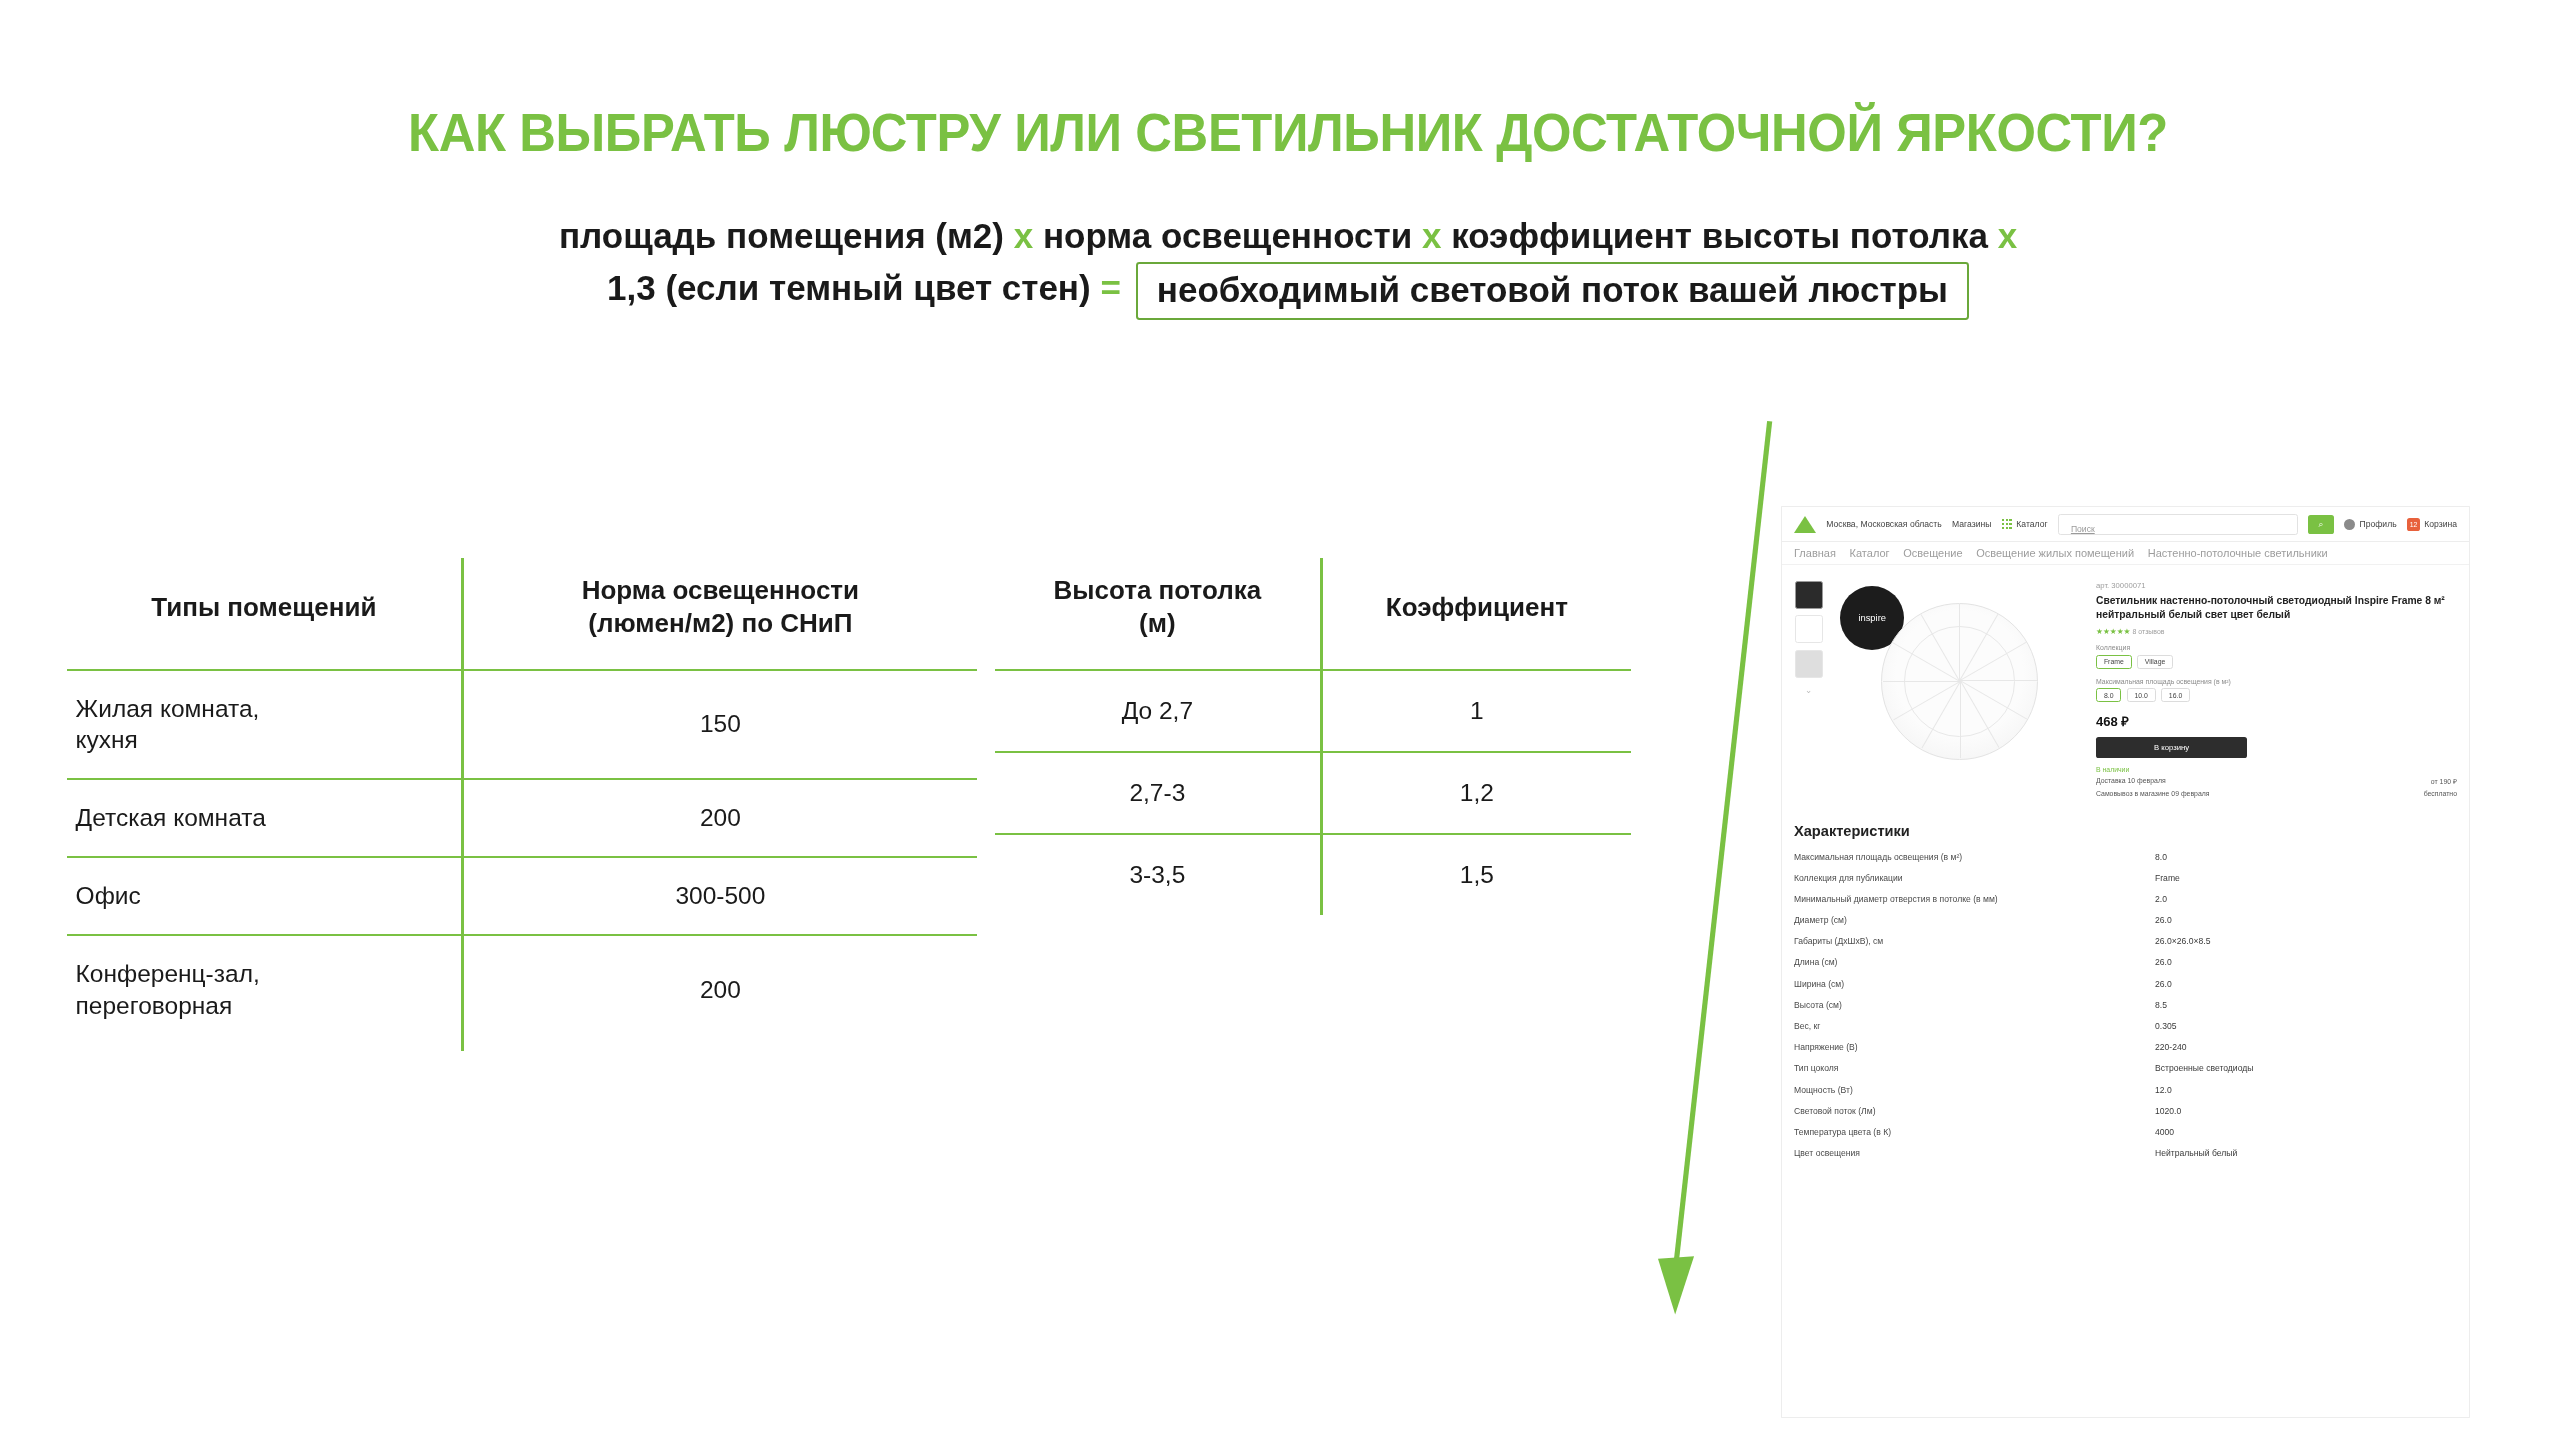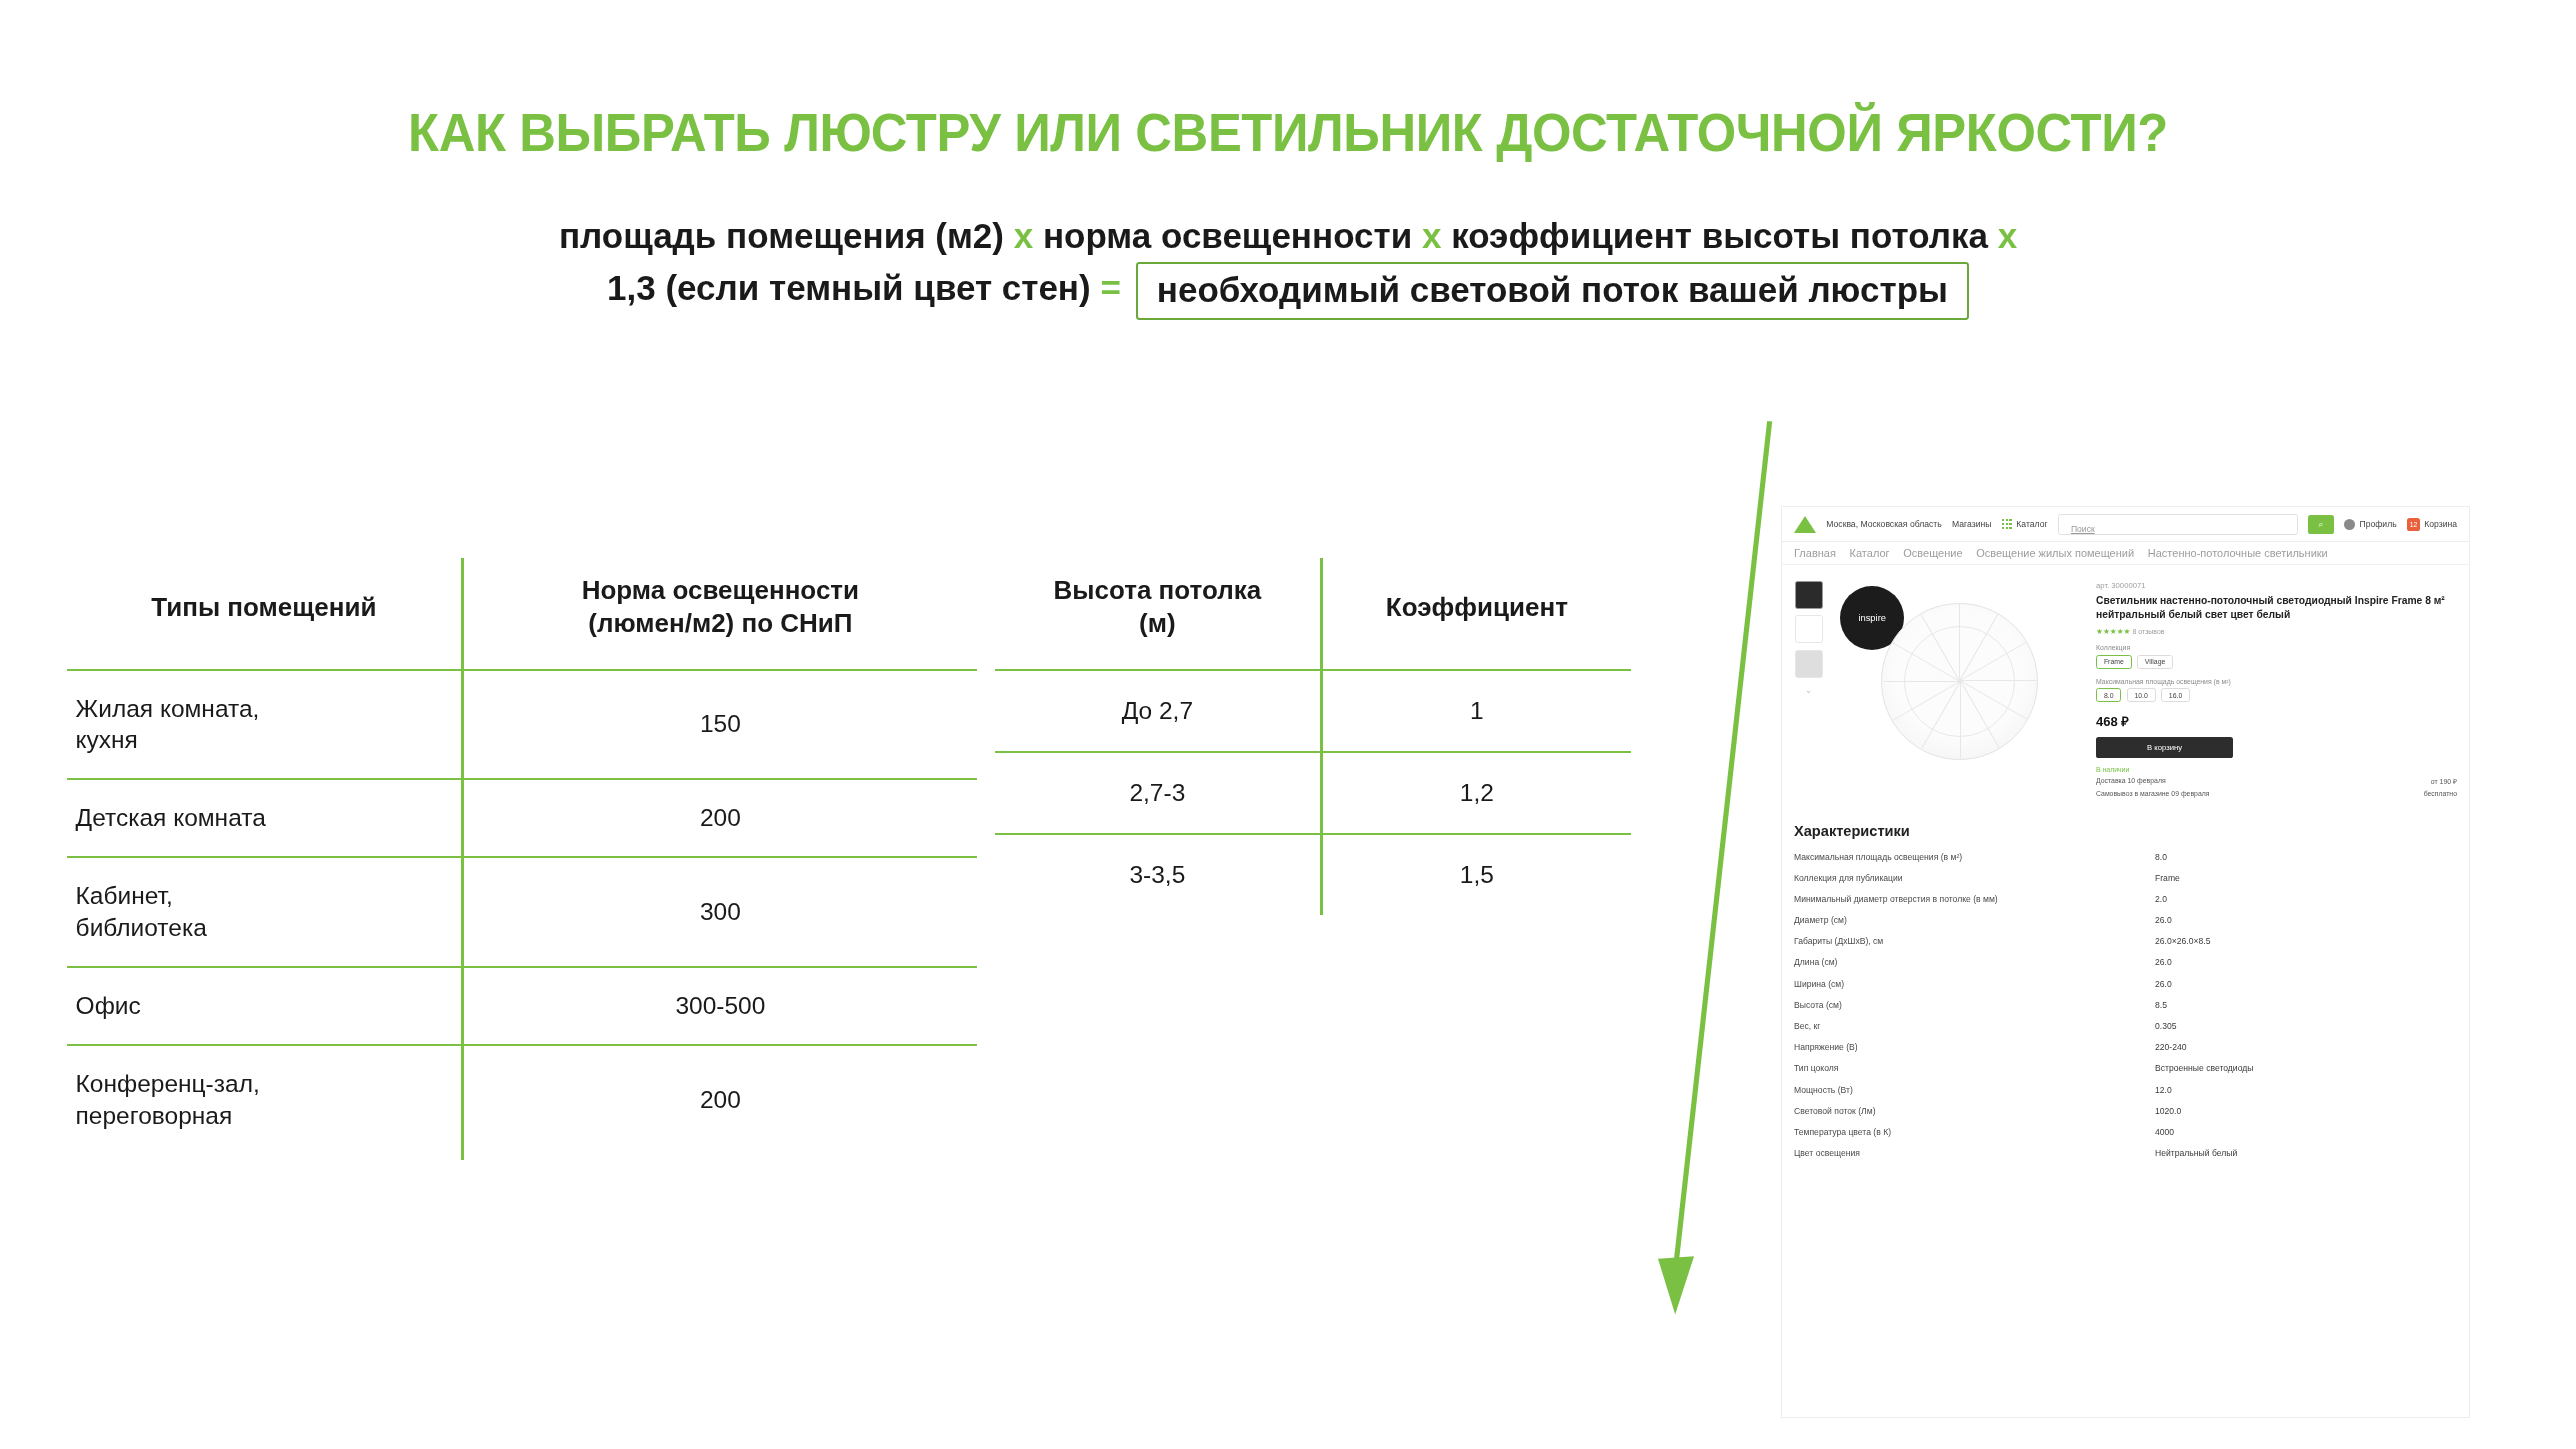--- a/index.html
+++ b/index.html
@@ -246,21 +246,21 @@
   .stars { color: #7ac143; font-size: 7.7px; }
   .rev { color: #9d9d9d; font-size: 6.9px; }
   .lbl { color: #8b8b8b; font-size: 6.9px; margin: 8.6px 0 3.4px 0; }
   .chipline { display: flex; gap: 5.2px; }
   .chip {
     border: 0.9px solid #dcdcdc; border-radius: 2.6px; padding: 2.6px 6.9px; font-size: 6.9px; color: #444;
   }
   .chip.sel { border-color: #7ac143; }
   .price { font-size: 13px; font-weight: bold; margin-top: 10.3px; color: #111; }
   .buy-btn {
-    margin-top: 6.9px; width: 137px; height: 20.6px; background: #2d2d2d; color: #fff;
+    margin-top: 6.9px; width: 151px; height: 20.6px; background: #2d2d2d; color: #fff;
     font-size: 7.7px; display: flex; align-items: center; justify-content: center; border-radius: 2.6px;
   }
   .stock { color: #7ac143; font-size: 6.9px; margin-top: 7.7px; }
   .deliv { font-size: 6.9px; color: #555; margin-top: 4.3px; display: flex; justify-content: space-between; }
   .specs-title { font-size: 14.6px; font-weight: bold; padding: 19px 12px 6.9px 12px; color: #222; }
   .spec-row {
     display: flex; font-size: 8.6px; padding: 5.6px 12px; color: #3a3a3a;
   }
   .spec-row .k { width: 361px; color: #4a4a4a; }
   .spec-row .v { color: #3a3a3a; }
@@ -304,27 +304,20 @@
       <tr>
         <td class="c1">
           <div>Жилая комната,</div>
           <div>кухня</div>
         </td>
         <td class="c2">150</td>
       </tr>
       <tr>
         <td class="c1">Детская комната</td>
         <td class="c2">200</td>
-      </tr>
-      <tr>
-        <td class="c1">
-          <div>Кабинет,</div>
-          <div>библиотека</div>
-        </td>
-        <td class="c2">300</td>
       </tr>
       <tr>
         <td class="c1">Офис</td>
         <td class="c2">300-500</td>
       </tr>
       <tr>
         <td class="c1">
           <div>Конференц-зал,</div>
           <div>переговорная</div>
         </td>

